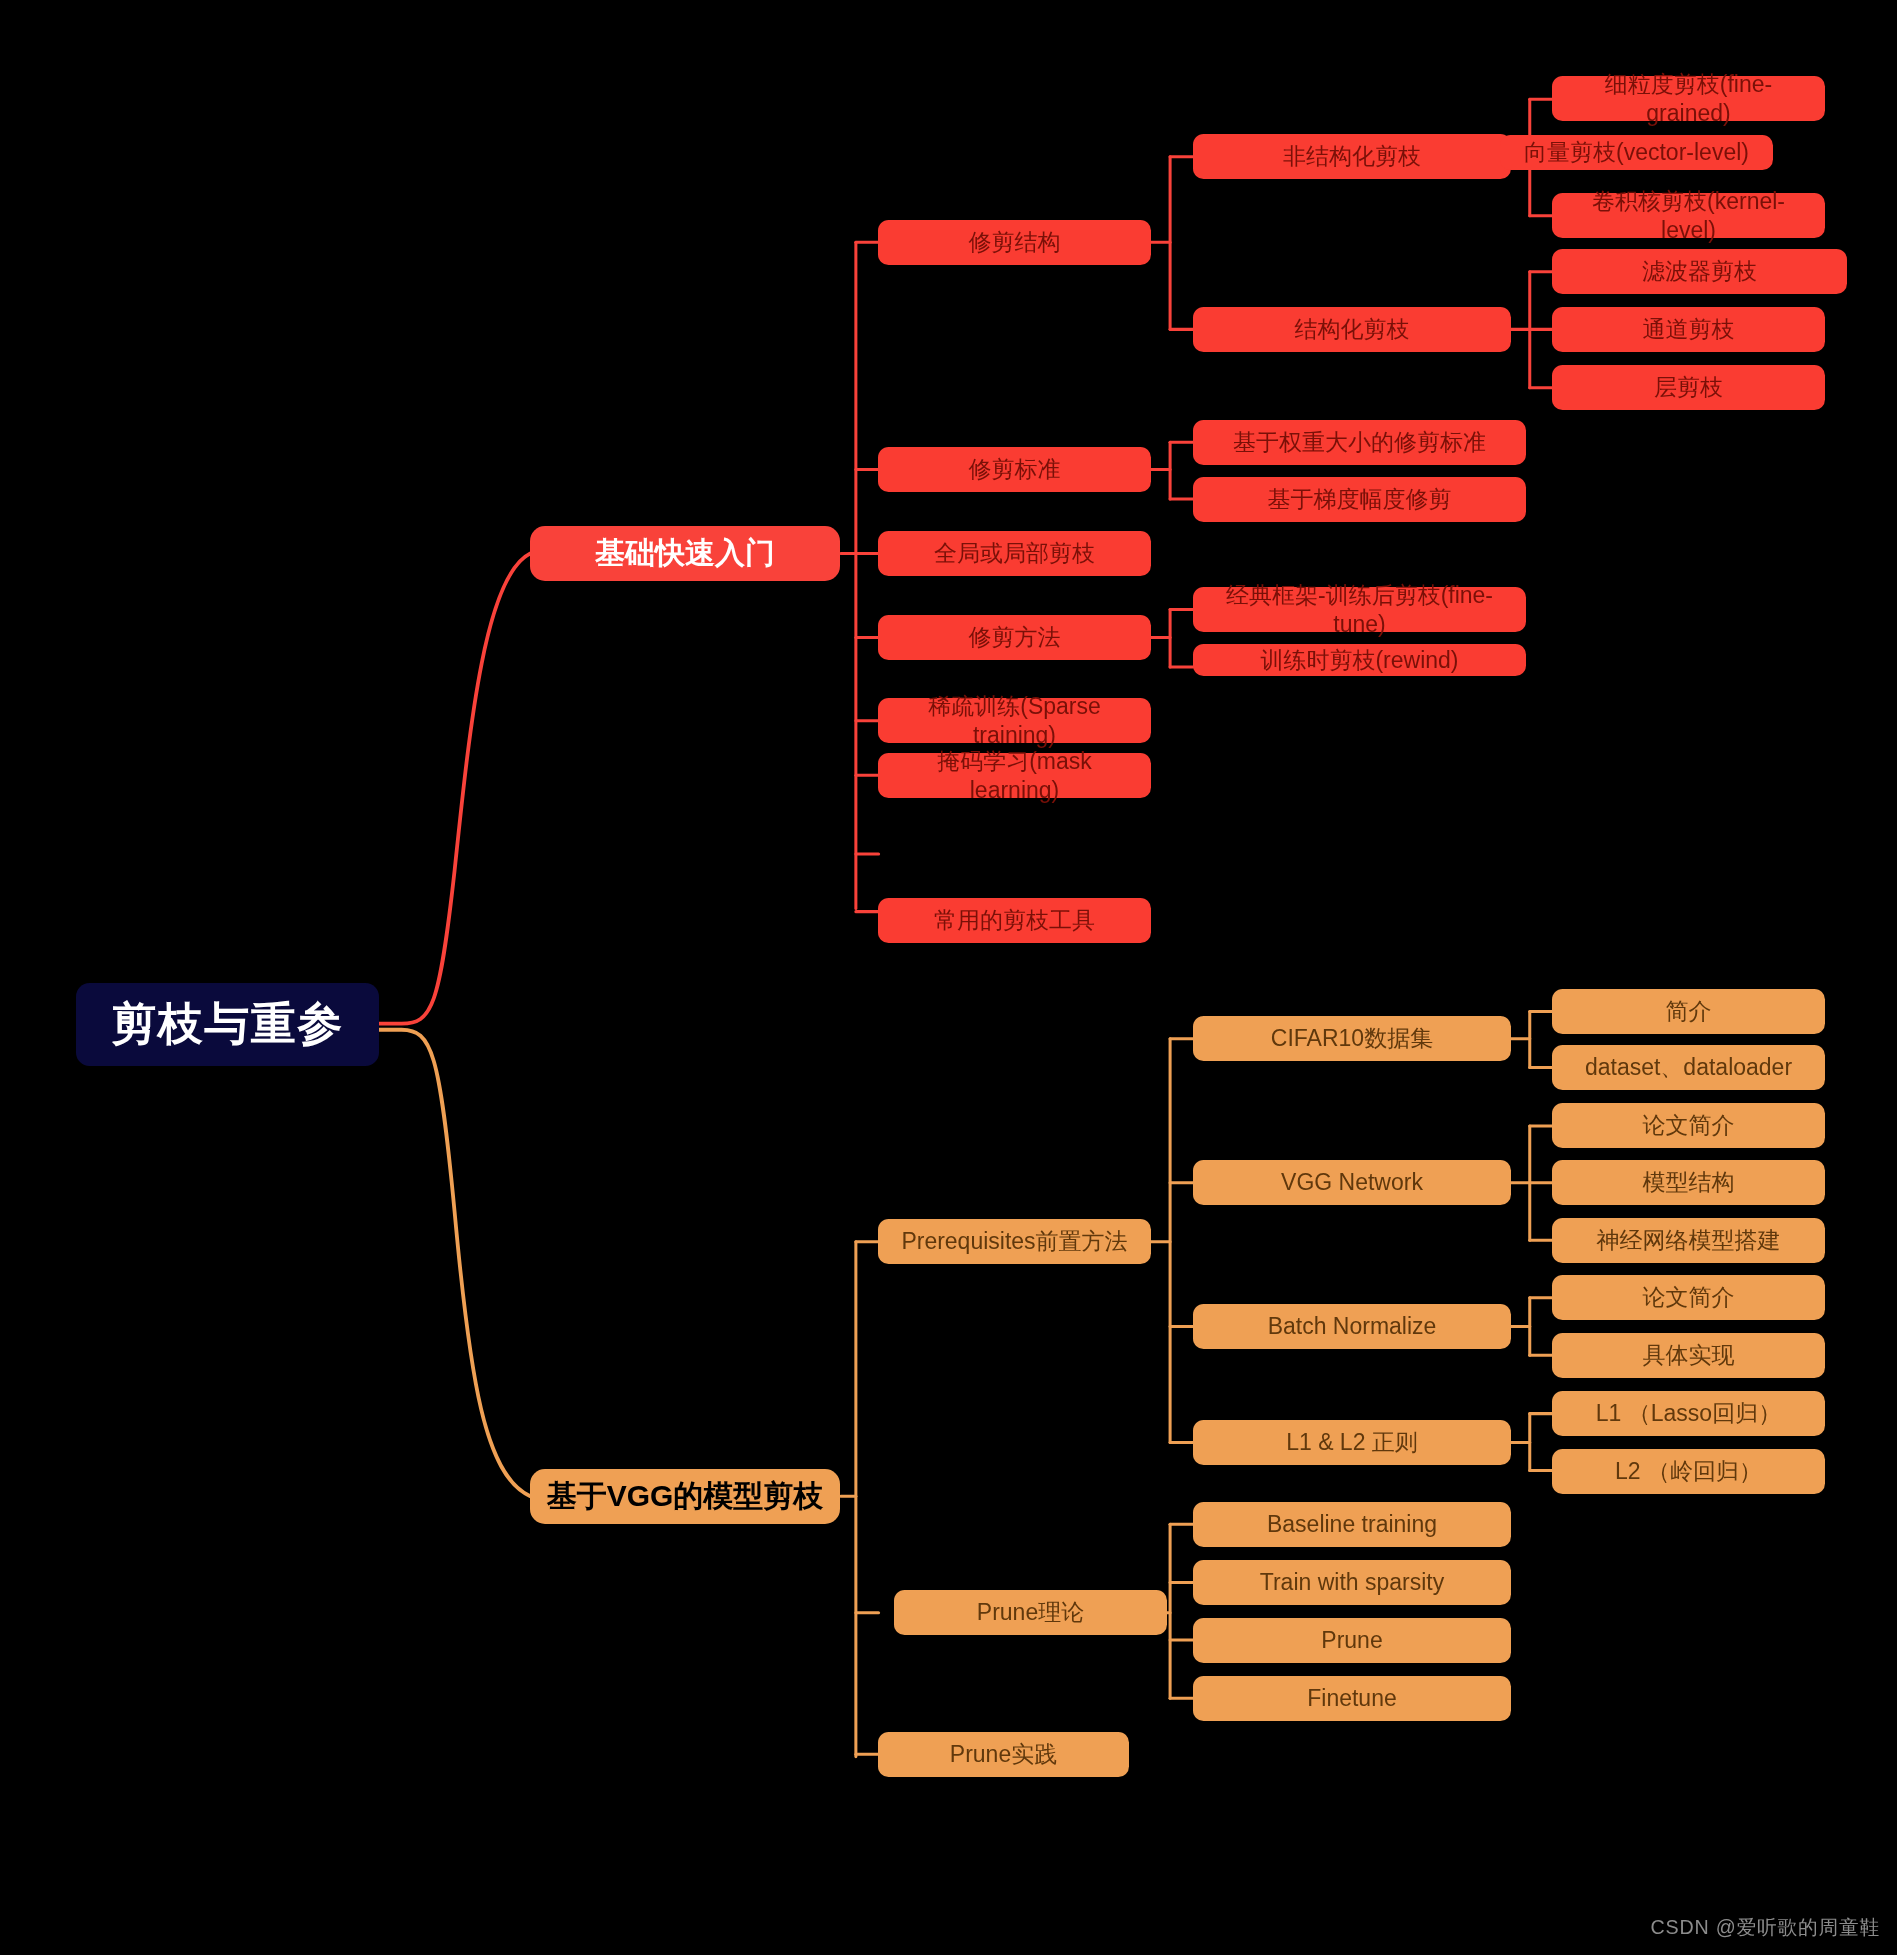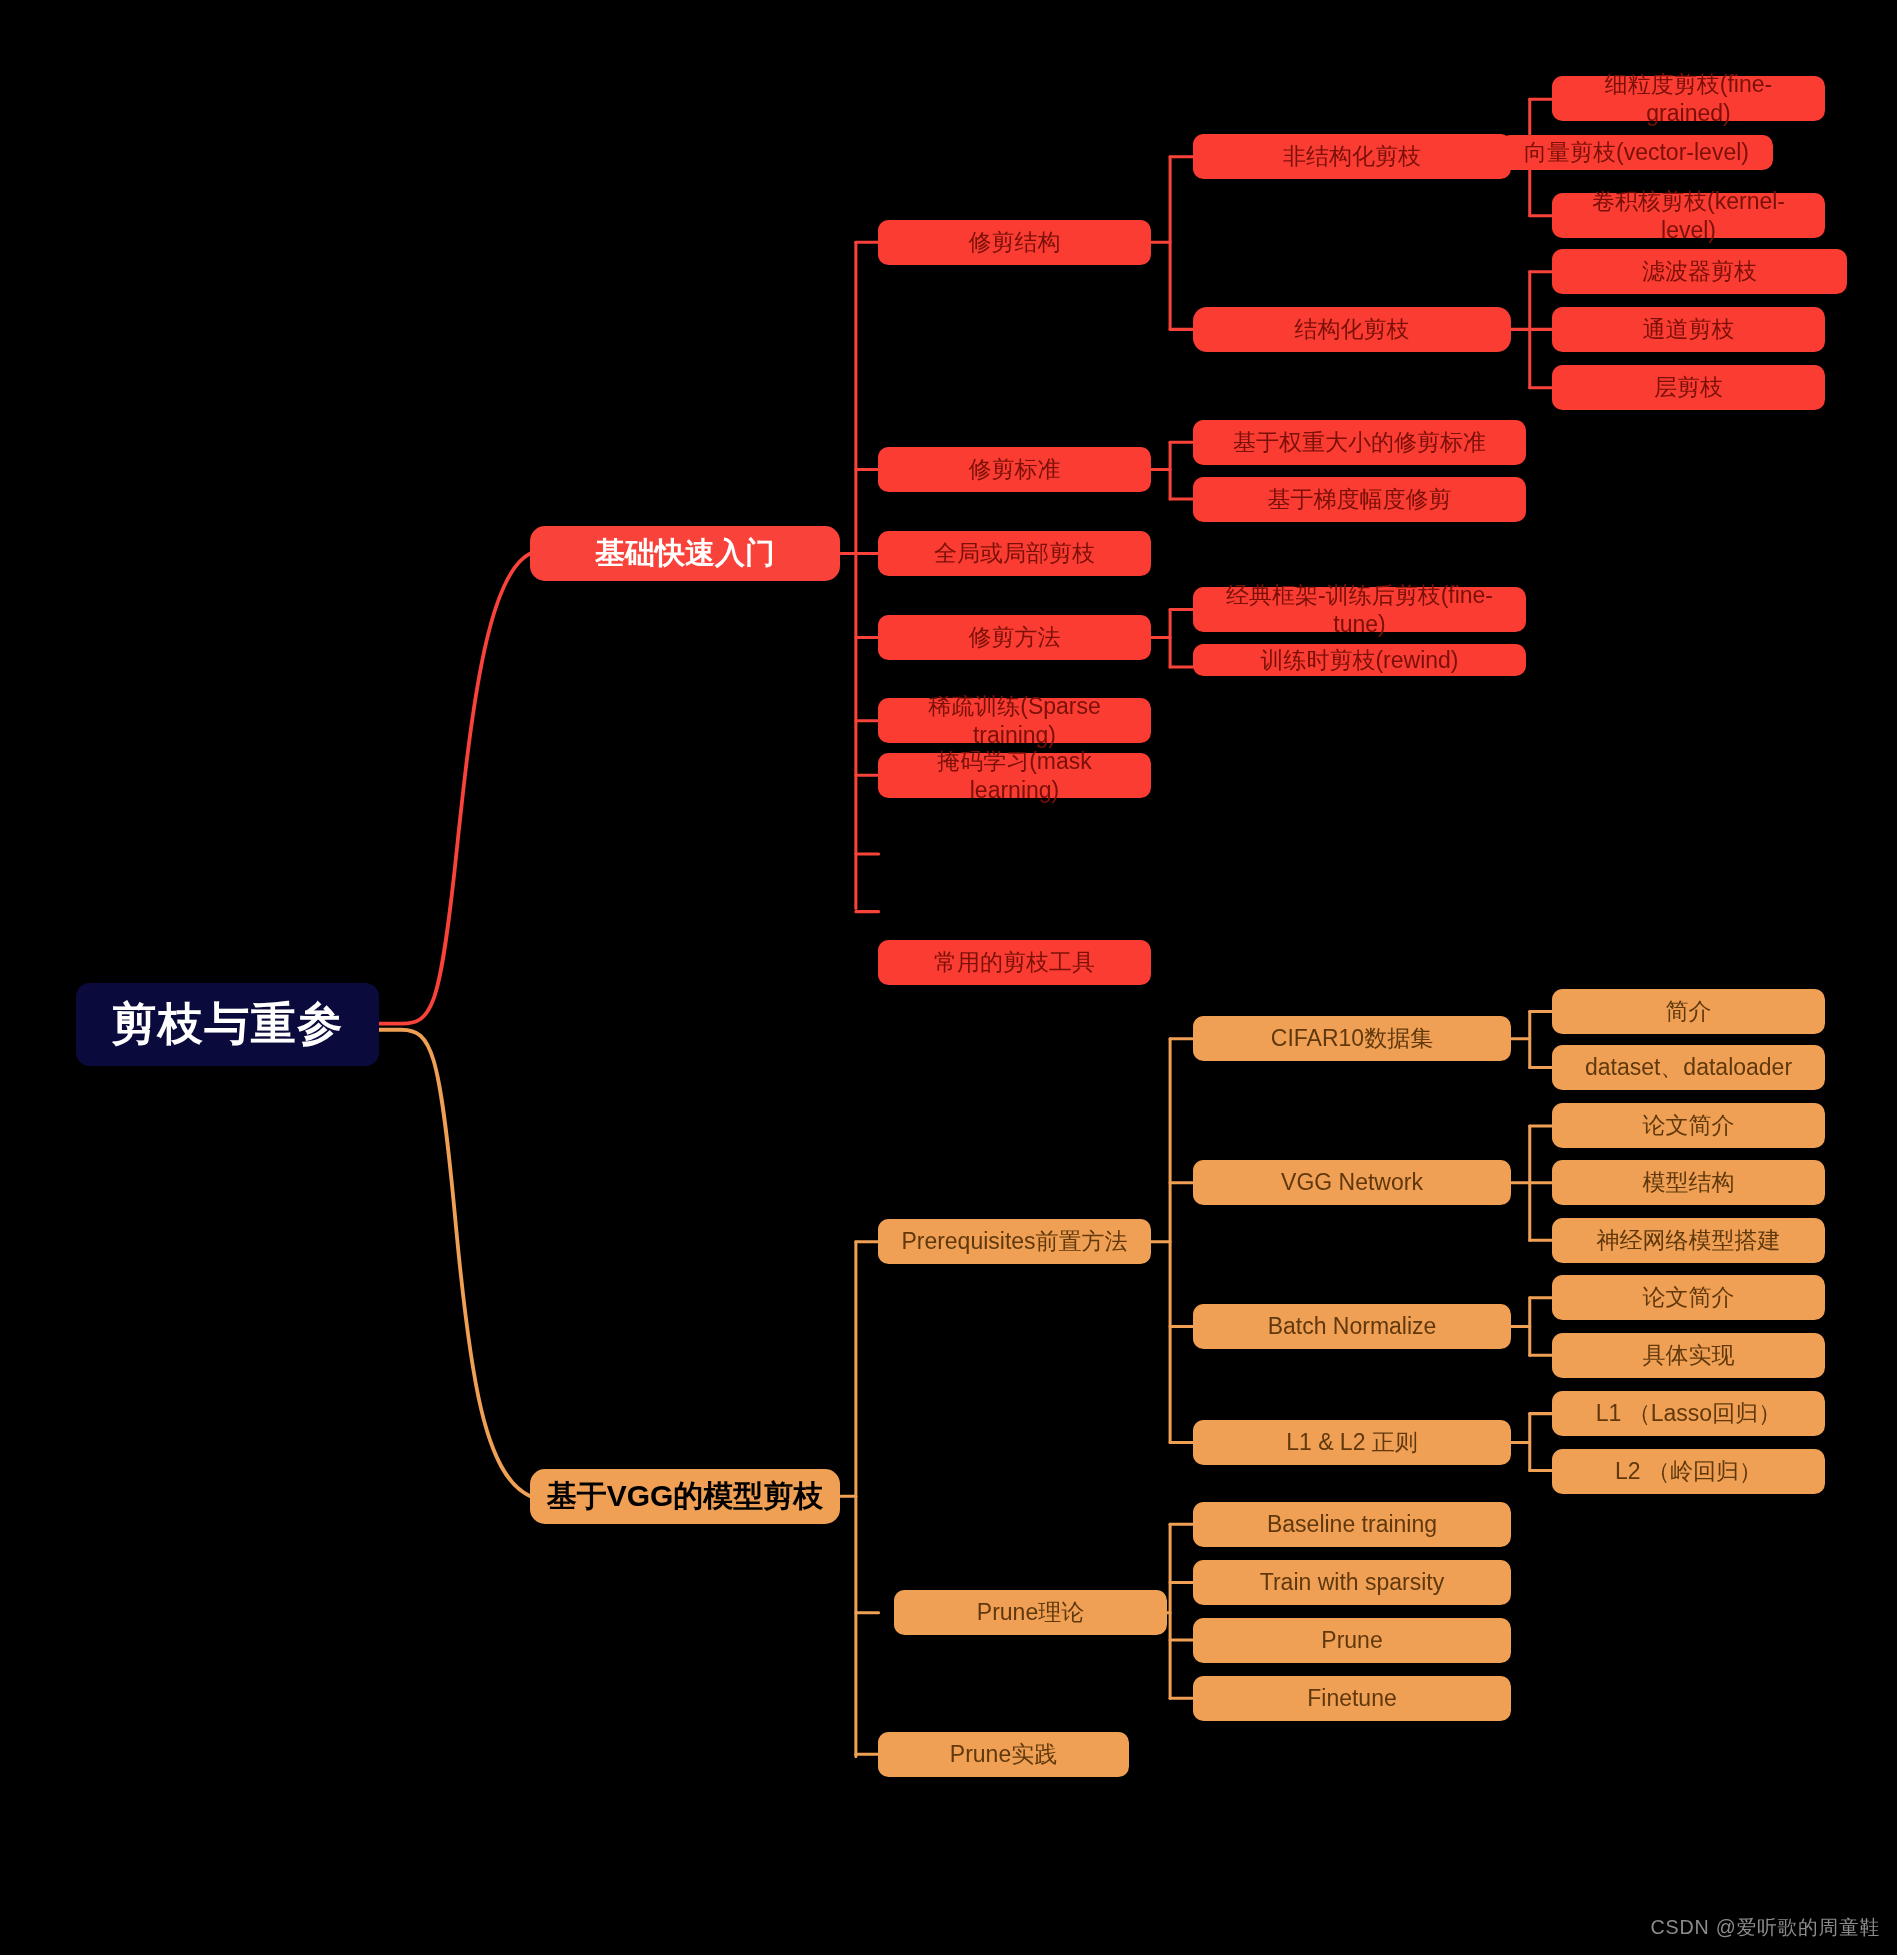--- a/index.html
+++ b/index.html
@@ -190,21 +190,21 @@
   </div>
   <div class="node red" style="left:1552px; top:76px; width:273px; height:45px;">
     <span>细粒度剪枝(fine-grained)</span>
   </div>
   <div class="node red" style="left:1500px; top:135px; width:273px; height:35px;">
     <span>向量剪枝(vector-level)</span>
   </div>
   <div class="node red" style="left:1552px; top:193px; width:273px; height:45px;">
     <span>卷积核剪枝(kernel-level)</span>
   </div>
-  <div class="node red" style="left:1193px; top:307px; width:318px; height:45px;border-radius:14px;">
+  <div class="node red" style="left:1193px; top:307px; width:318px; height:45px;">
     <span>结构化剪枝</span>
   </div>
   <div class="node red" style="left:1552px; top:249px; width:295px; height:45px;">
     <span>滤波器剪枝</span>
   </div>
   <div class="node red" style="left:1552px; top:307px; width:273px; height:45px;">
     <span>通道剪枝</span>
   </div>
   <div class="node red" style="left:1552px; top:365px; width:273px; height:45px;">
     <span>层剪枝</span>
@@ -233,21 +233,21 @@
   <div class="node red" style="left:1193px; top:644px; width:333px; height:32px;">
     <span>训练时剪枝(rewind)</span>
   </div>
 
   <div class="node red" style="left:878px; top:698px; width:273px; height:45px;">
     <span>稀疏训练(Sparse training)</span>
   </div>
   <div class="node red" style="left:878px; top:753px; width:273px; height:45px;">
     <span>掩码学习(mask learning)</span>
   </div>
-  <div class="node red" style="left:878px; top:898px; width:273px; height:45px;margin-top:42px;">
+  <div class="node red" style="left:878px; top:898px; width:273px; height:45px;">
     <span>常用的剪枝工具</span>
   </div>
 
   <div class="node l1-orange" style="left:530px; top:1469px; width:310px; height:55px;">
     <span>基于VGG的模型剪枝</span>
   </div>
 
   <div class="node orange" style="left:878px; top:1219px; width:273px; height:45px;">
     <span>Prerequisites前置方法</span>
   </div>

